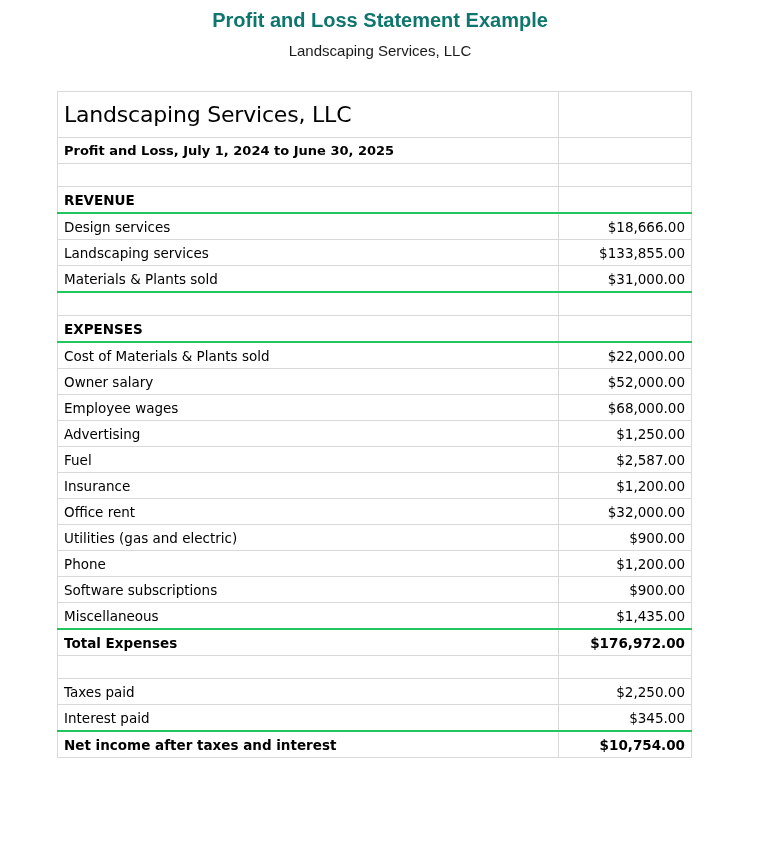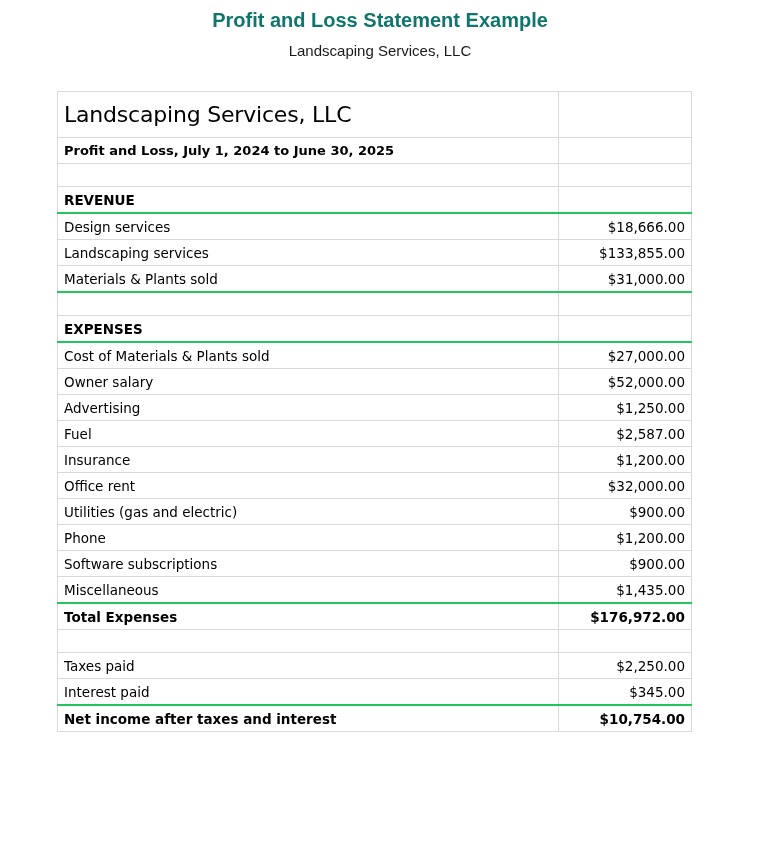--- a/index.html
+++ b/index.html
@@ -162,25 +162,29 @@
           <td class="amount"></td>
         </tr>
 
         <tr class="section rule-bottom">
           <td class="label">EXPENSES</td>
           <td class="amount"></td>
         </tr>
 
         <tr>
           <td class="label">Cost of Materials &amp; Plants sold</td>
-          <td class="amount">$27,000.00</td>
+          <td class="amount">$22,000.00</td>
         </tr>
         <tr>
           <td class="label">Owner salary</td>
           <td class="amount">$52,000.00</td>
+        </tr>
+        <tr>
+          <td class="label">Employee wages</td>
+          <td class="amount">$68,000.00</td>
         </tr>
         <tr>
           <td class="label">Advertising</td>
           <td class="amount">$1,250.00</td>
         </tr>
         <tr>
           <td class="label">Fuel</td>
           <td class="amount">$2,587.00</td>
         </tr>
         <tr>

